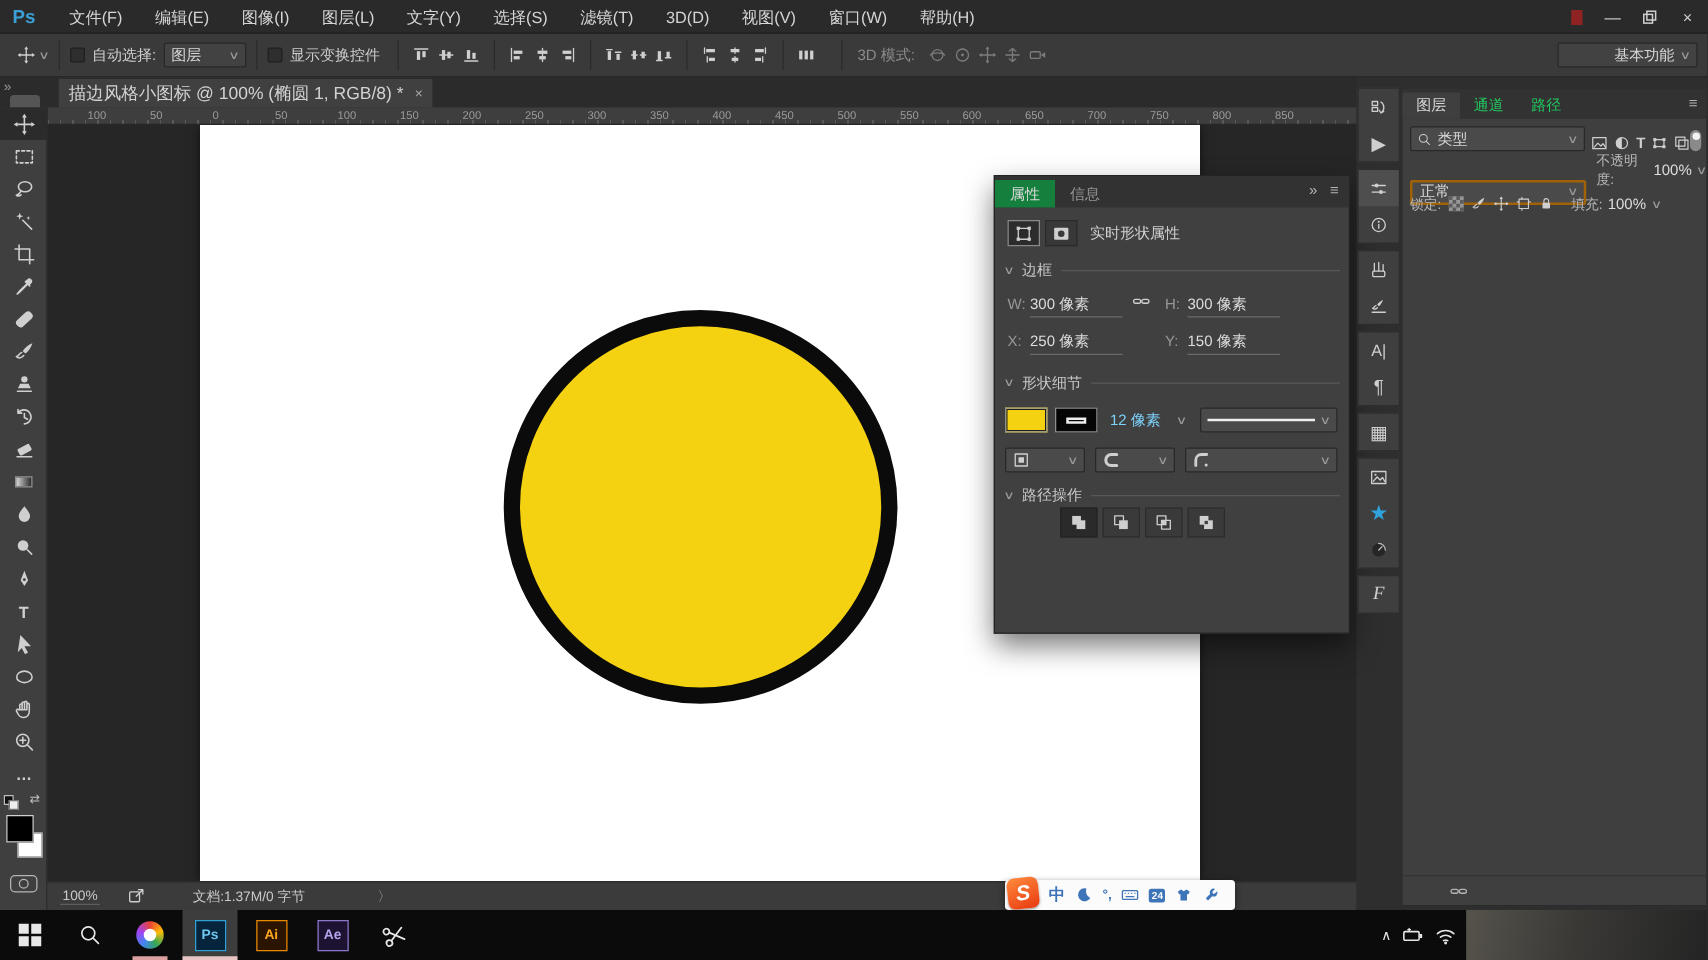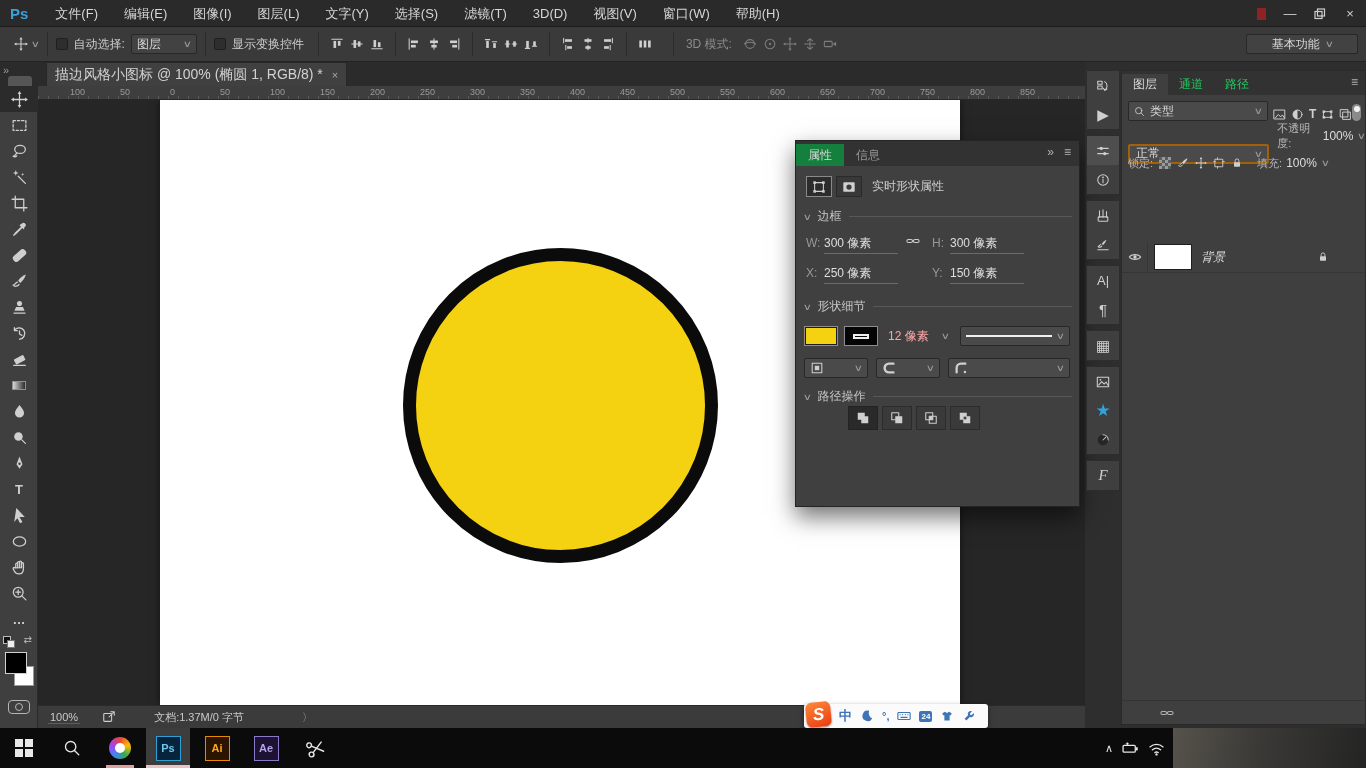--- a/index.html
+++ b/index.html
@@ -87,21 +87,21 @@
   .pico{position:absolute;width:26px;height:21px;display:flex;align-items:center;justify-content:center;background:#383838;border:1px solid #2a2a2a;}
   .pico.on{background:#2c2c2c;border-color:#8a8a8a;}
   .ptitle{position:absolute;left:76px;top:12px;font-size:12px;color:#cfcfcf;}
   .sect{position:absolute;left:8px;display:flex;align-items:center;gap:7px;font-size:12px;color:#c6c6c6;width:268px;}
   .sect .rule{flex:1;height:1px;background:#585858;}
   .flbl{position:absolute;font-size:12px;color:#979797;}
   .fval{position:absolute;font-size:12px;color:#dedede;border-bottom:1px solid #6a6a6a;width:74px;padding-bottom:1px;}
   .fillsw{position:absolute;left:8px;top:160px;width:34px;height:20px;background:#f5d211;border:1px solid #8e8e8e;box-shadow:inset 0 0 0 1px #1d1d1d;}
   .stksw{position:absolute;left:48px;top:160px;width:34px;height:20px;background:#050505;border:1px solid #8e8e8e;display:flex;align-items:center;justify-content:center;}
   .stksw i{width:16px;height:5px;border:2px solid #ededed;display:block;}
-  .swidth{position:absolute;left:92px;top:162px;font-size:12px;color:#fca5a5;}
+  .swidth{position:absolute;left:92px;top:162px;font-size:12px;color:#7dd3fc;}
   .swchev{position:absolute;left:146px;top:165px;}
   .styledd{position:absolute;left:164px;top:160px;width:110px;height:20px;background:#4a4a4a;border:1px solid #282828;border-radius:2px;display:flex;align-items:center;padding:0 5px;gap:5px;}
   .styledd .line{flex:1;height:2px;background:#efefef;}
   .mini-dd{position:absolute;top:192px;height:20px;background:#4a4a4a;border:1px solid #282828;border-radius:2px;display:flex;align-items:center;justify-content:space-between;padding:0 5px;}
   .ops{position:absolute;top:240px;left:52px;display:flex;gap:4px;}
   .opbtn{width:30px;height:24px;display:flex;align-items:center;justify-content:center;background:#3a3a3a;border:1px solid #2c2c2c;}
   .opbtn.on{background:#2a2a2a;border-color:#232323;}
 
   
   .dock{position:absolute;left:1086px;top:70px;width:34px;}
@@ -298,21 +298,21 @@
         <path class="f" d="M8 0l1.8 2.8H6.2zM8 16l1.8-2.8H6.2zM0 8l2.8-1.8v3.6zM16 8l-2.8-1.8v3.6z"></path>
       </svg>
     <svg class="t sm dimico alico" viewBox="0 0 16 16">
         <path d="M8 2v12M5 4.5L8 2l3 2.5M5 11.5L8 14l3-2.5M2 8h12"></path>
       </svg>
     <svg class="t sm dimico alico" viewBox="0 0 16 16">
         <rect x="1.5" y="5" width="9" height="6" rx="1"></rect>
         <path class="f" d="M11 8l4-2.5v5z"></path>
       </svg>
 
-    <span class="dd ws-dd" style="position:static;margin-left:auto;margin-right:8px;width:112px;justify-content:center;">
+    <span class="dd ws-dd" style="position:static;margin-left:auto;margin-right:8px;width:112px;justify-content:flex-end;">
       <span>基本功能</span>
       <span class="chev">∨</span>
     </span>
   </div>
 
   <div class="tabbar"></div>
   <span class="dcollapse">»</span>
   <span class="tooltab"></span>
   <div class="doctab">
     <span class="ttl">描边风格小图标 @ 100% (椭圆 1, RGB/8) *</span>
@@ -772,34 +772,20 @@
           <svg class="t sm" style="width:12px;height:12px;" viewBox="0 0 16 16">
             <rect class="f" x="4" y="7" width="8" height="6" rx="1"></rect>
             <path d="M5.5 7V5a2.5 2.5 0 015 0v2"></path>
           </svg>
         </span>
       <span style="margin-left:14px;">填充:</span>
       <span style="margin-left:4px;color:#dedede;font-size:12px;">100%</span>
       <span class="chev" style="margin-left:5px;">∨</span>
     </div>
 
-    <div class="lrow" style="top:171px;">
-      <span class="eyebox">
-          <svg class="t sm" viewBox="0 0 16 16">
-            <path d="M1.5 8c2.6-3.6 10.4-3.6 13 0-2.6 3.6-10.4 3.6-13 0z"></path>
-            <circle class="f" cx="8" cy="8" r="1.9"></circle>
-          </svg>
-        </span>
-      <span class="thumb"></span>
-      <span class="lname it">背景</span>
-      <svg class="t sm llock" style="width:12px;height:12px;" viewBox="0 0 16 16">
-          <rect class="f" x="4" y="7" width="8" height="6" rx="1"></rect>
-          <path d="M5.5 7V5a2.5 2.5 0 015 0v2"></path>
-        </svg>
-    </div>
 
     <div class="lbottom">
       <svg class="t sm" style="margin-left:38px;opacity:.8;" viewBox="0 0 16 16">
           <rect x="1" y="6.2" width="6.5" height="3.6" rx="1.8"></rect>
           <rect x="8.5" y="6.2" width="6.5" height="3.6" rx="1.8"></rect>
         </svg>
     </div>
   </div>
 
   <div class="ime">

